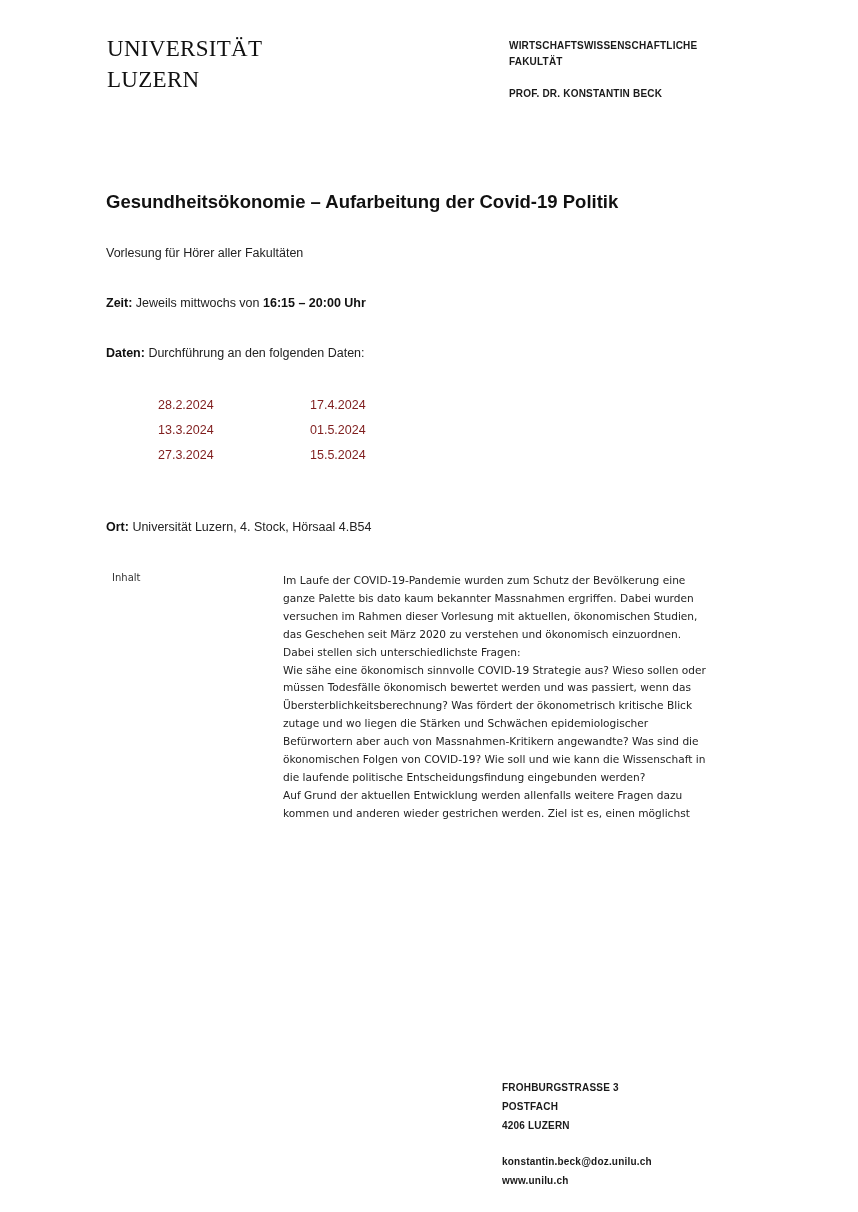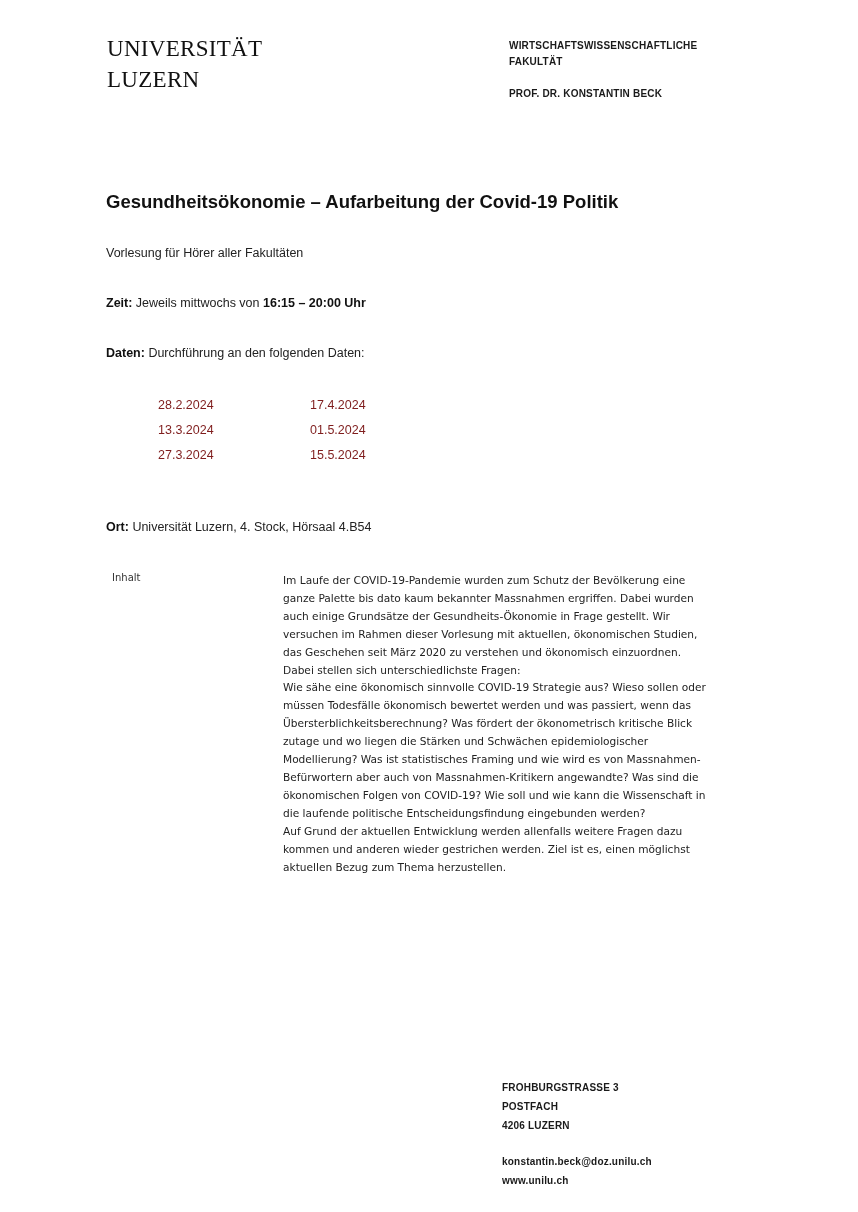--- a/index.html
+++ b/index.html
@@ -144,35 +144,32 @@
 
 <div class="abs line" style="top:520px;">
   <b>Ort:</b><span> Universität Luzern, 4. Stock, Hörsaal 4.B54</span>
 </div>
 
 <div class="abs inhalt-label">Inhalt</div>
 
 <div class="abs inhalt-body">
   <div>Im Laufe der COVID-19-Pandemie wurden zum Schutz der Bevölkerung eine</div>
   <div>ganze Palette bis dato kaum bekannter Massnahmen ergriffen. Dabei wurden</div>
-  <div>auch einige Grundsätze der Gesundheits-Ökonomie in Frage gestellt. Wir</div>
   <div>versuchen im Rahmen dieser Vorlesung mit aktuellen, ökonomischen Studien,</div>
   <div>das Geschehen seit März 2020 zu verstehen und ökonomisch einzuordnen.</div>
   <div>Dabei stellen sich unterschiedlichste Fragen:</div>
   <div>Wie sähe eine ökonomisch sinnvolle COVID-19 Strategie aus? Wieso sollen oder</div>
   <div>müssen Todesfälle ökonomisch bewertet werden und was passiert, wenn das</div>
   <div>Übersterblichkeitsberechnung? Was fördert der ökonometrisch kritische Blick</div>
   <div>zutage und wo liegen die Stärken und Schwächen epidemiologischer</div>
-  <div>Modellierung? Was ist statistisches Framing und wie wird es von Massnahmen-</div>
   <div>Befürwortern aber auch von Massnahmen-Kritikern angewandte? Was sind die</div>
   <div>ökonomischen Folgen von COVID-19? Wie soll und wie kann die Wissenschaft in</div>
   <div>die laufende politische Entscheidungsfindung eingebunden werden?</div>
   <div>Auf Grund der aktuellen Entwicklung werden allenfalls weitere Fragen dazu</div>
   <div>kommen und anderen wieder gestrichen werden. Ziel ist es, einen möglichst</div>
-  <div>aktuellen Bezug zum Thema herzustellen.</div>
 </div>
 
 <div class="abs footer">
   <div>FROHBURGSTRASSE 3</div>
   <div>POSTFACH</div>
   <div>4206 LUZERN</div>
   <div class="gap"></div>
   <div>konstantin.beck@doz.unilu.ch</div>
   <div>www.unilu.ch</div>
 </div>

